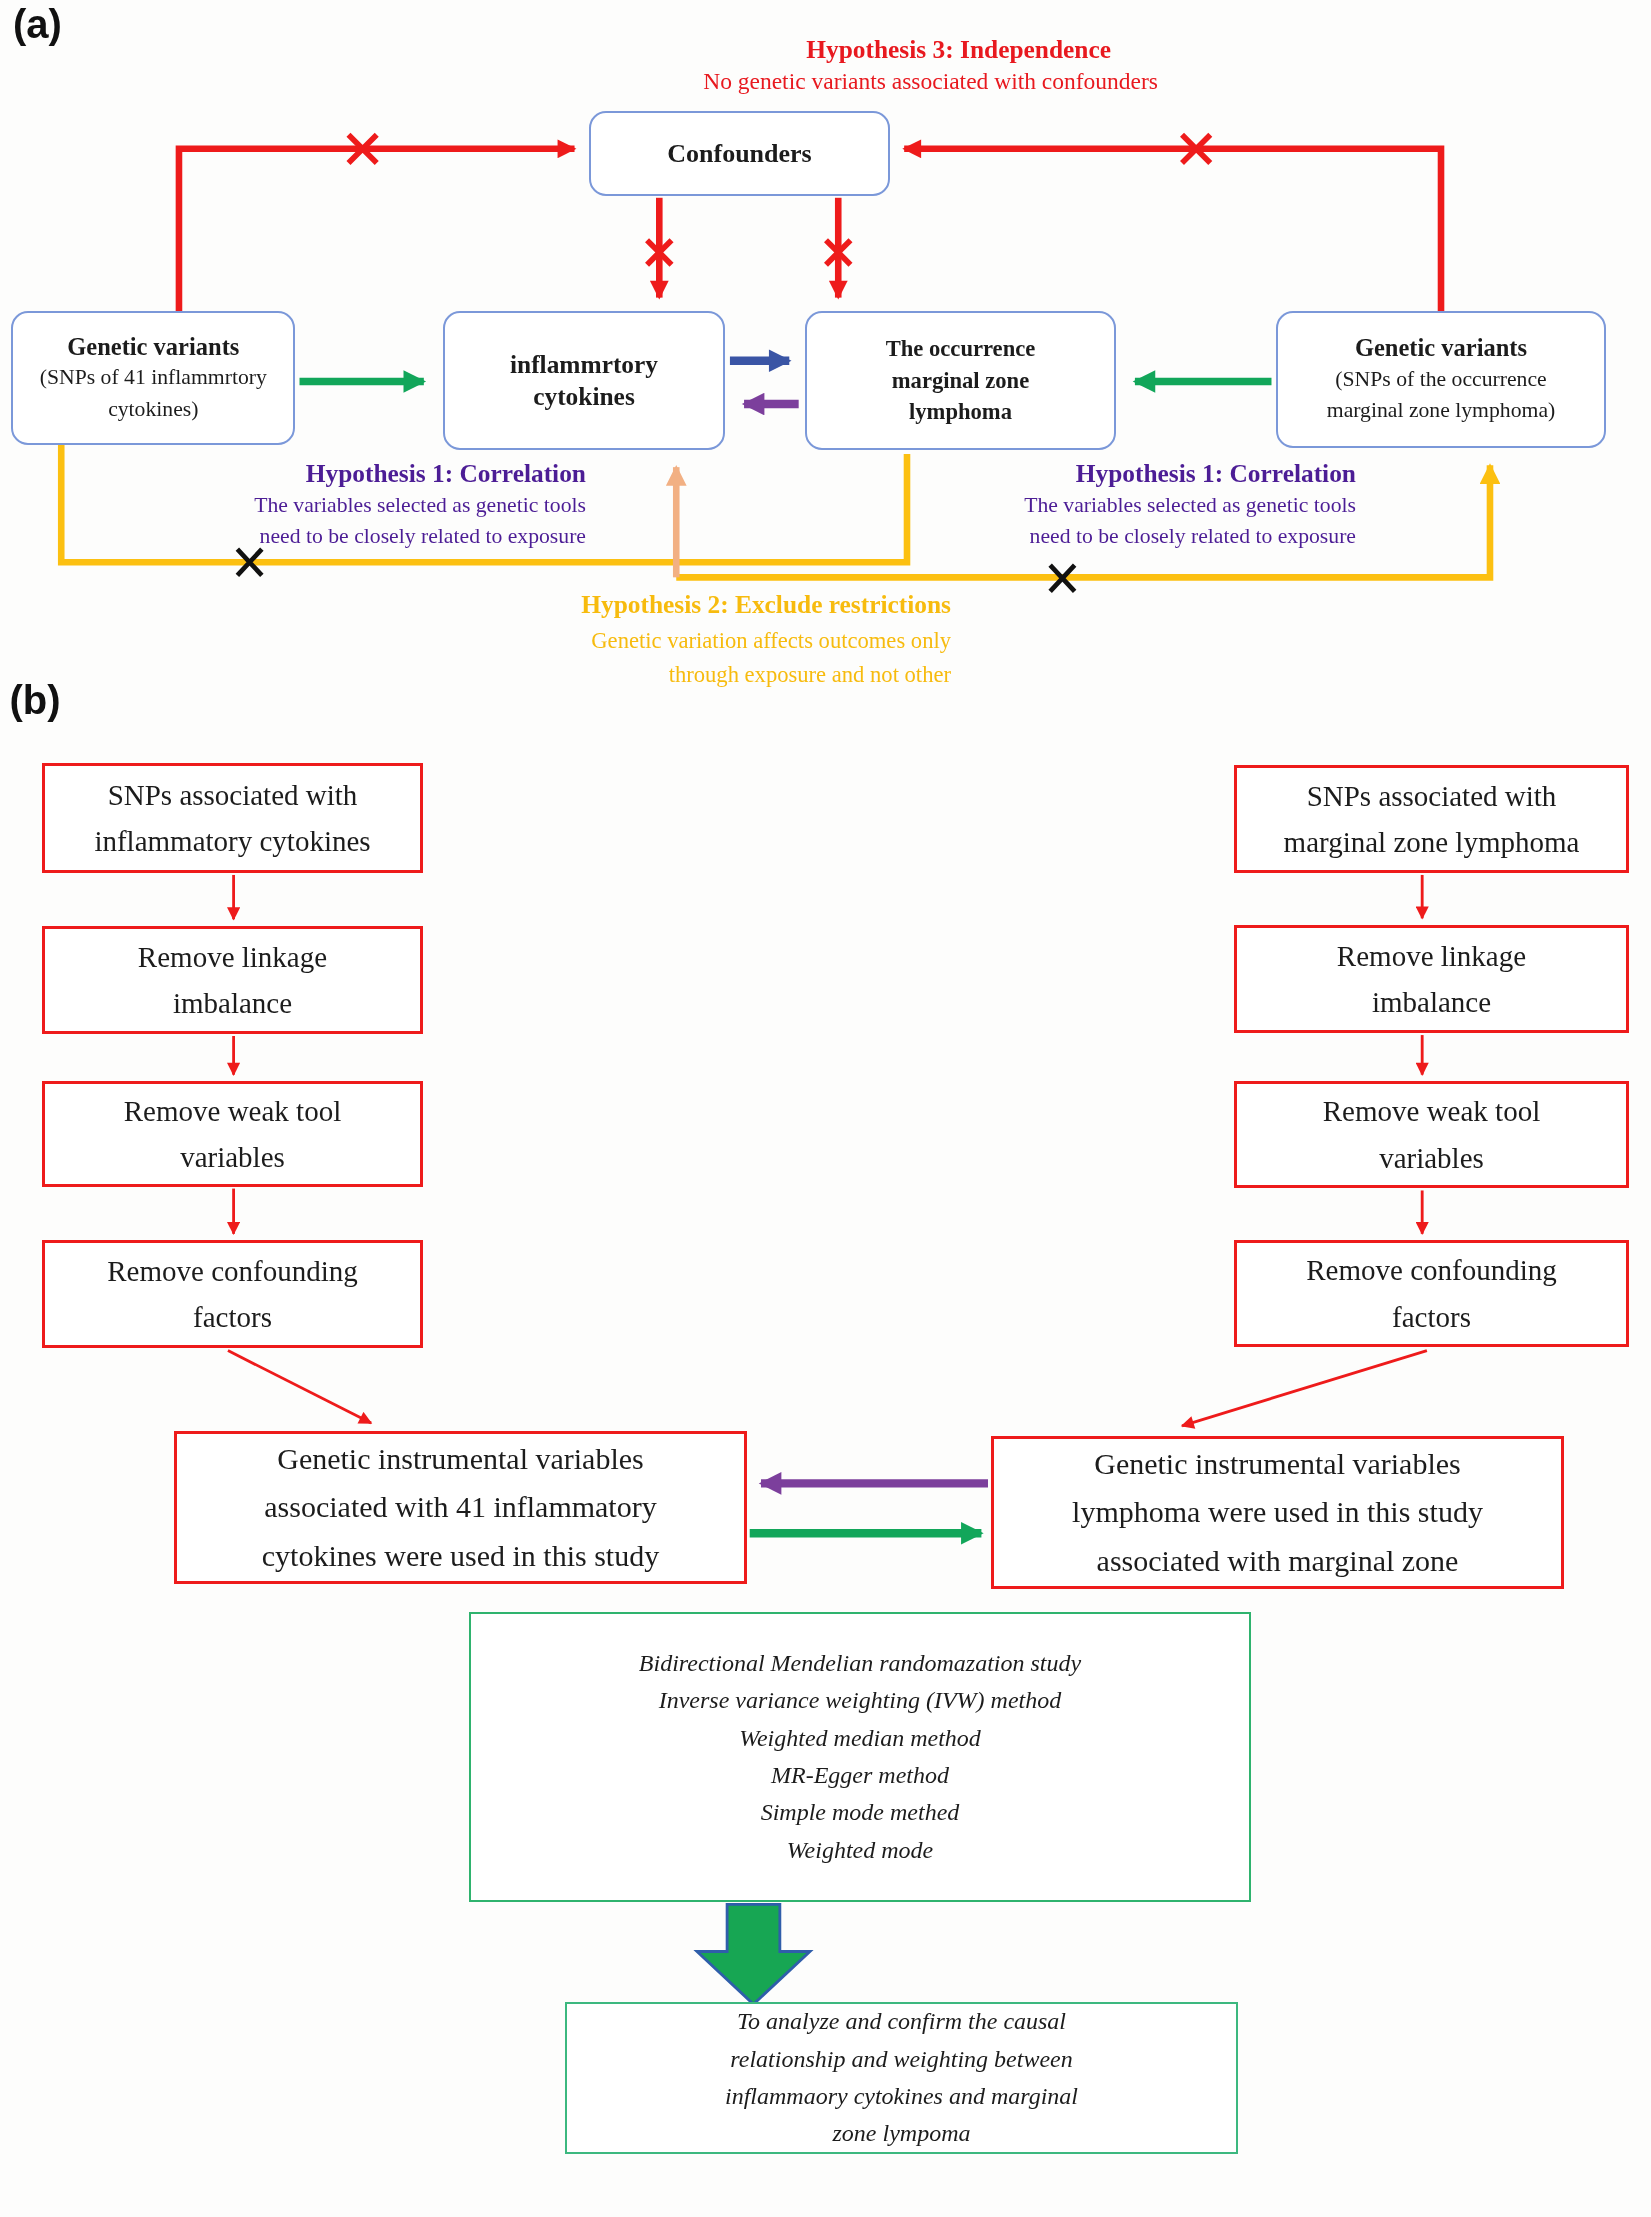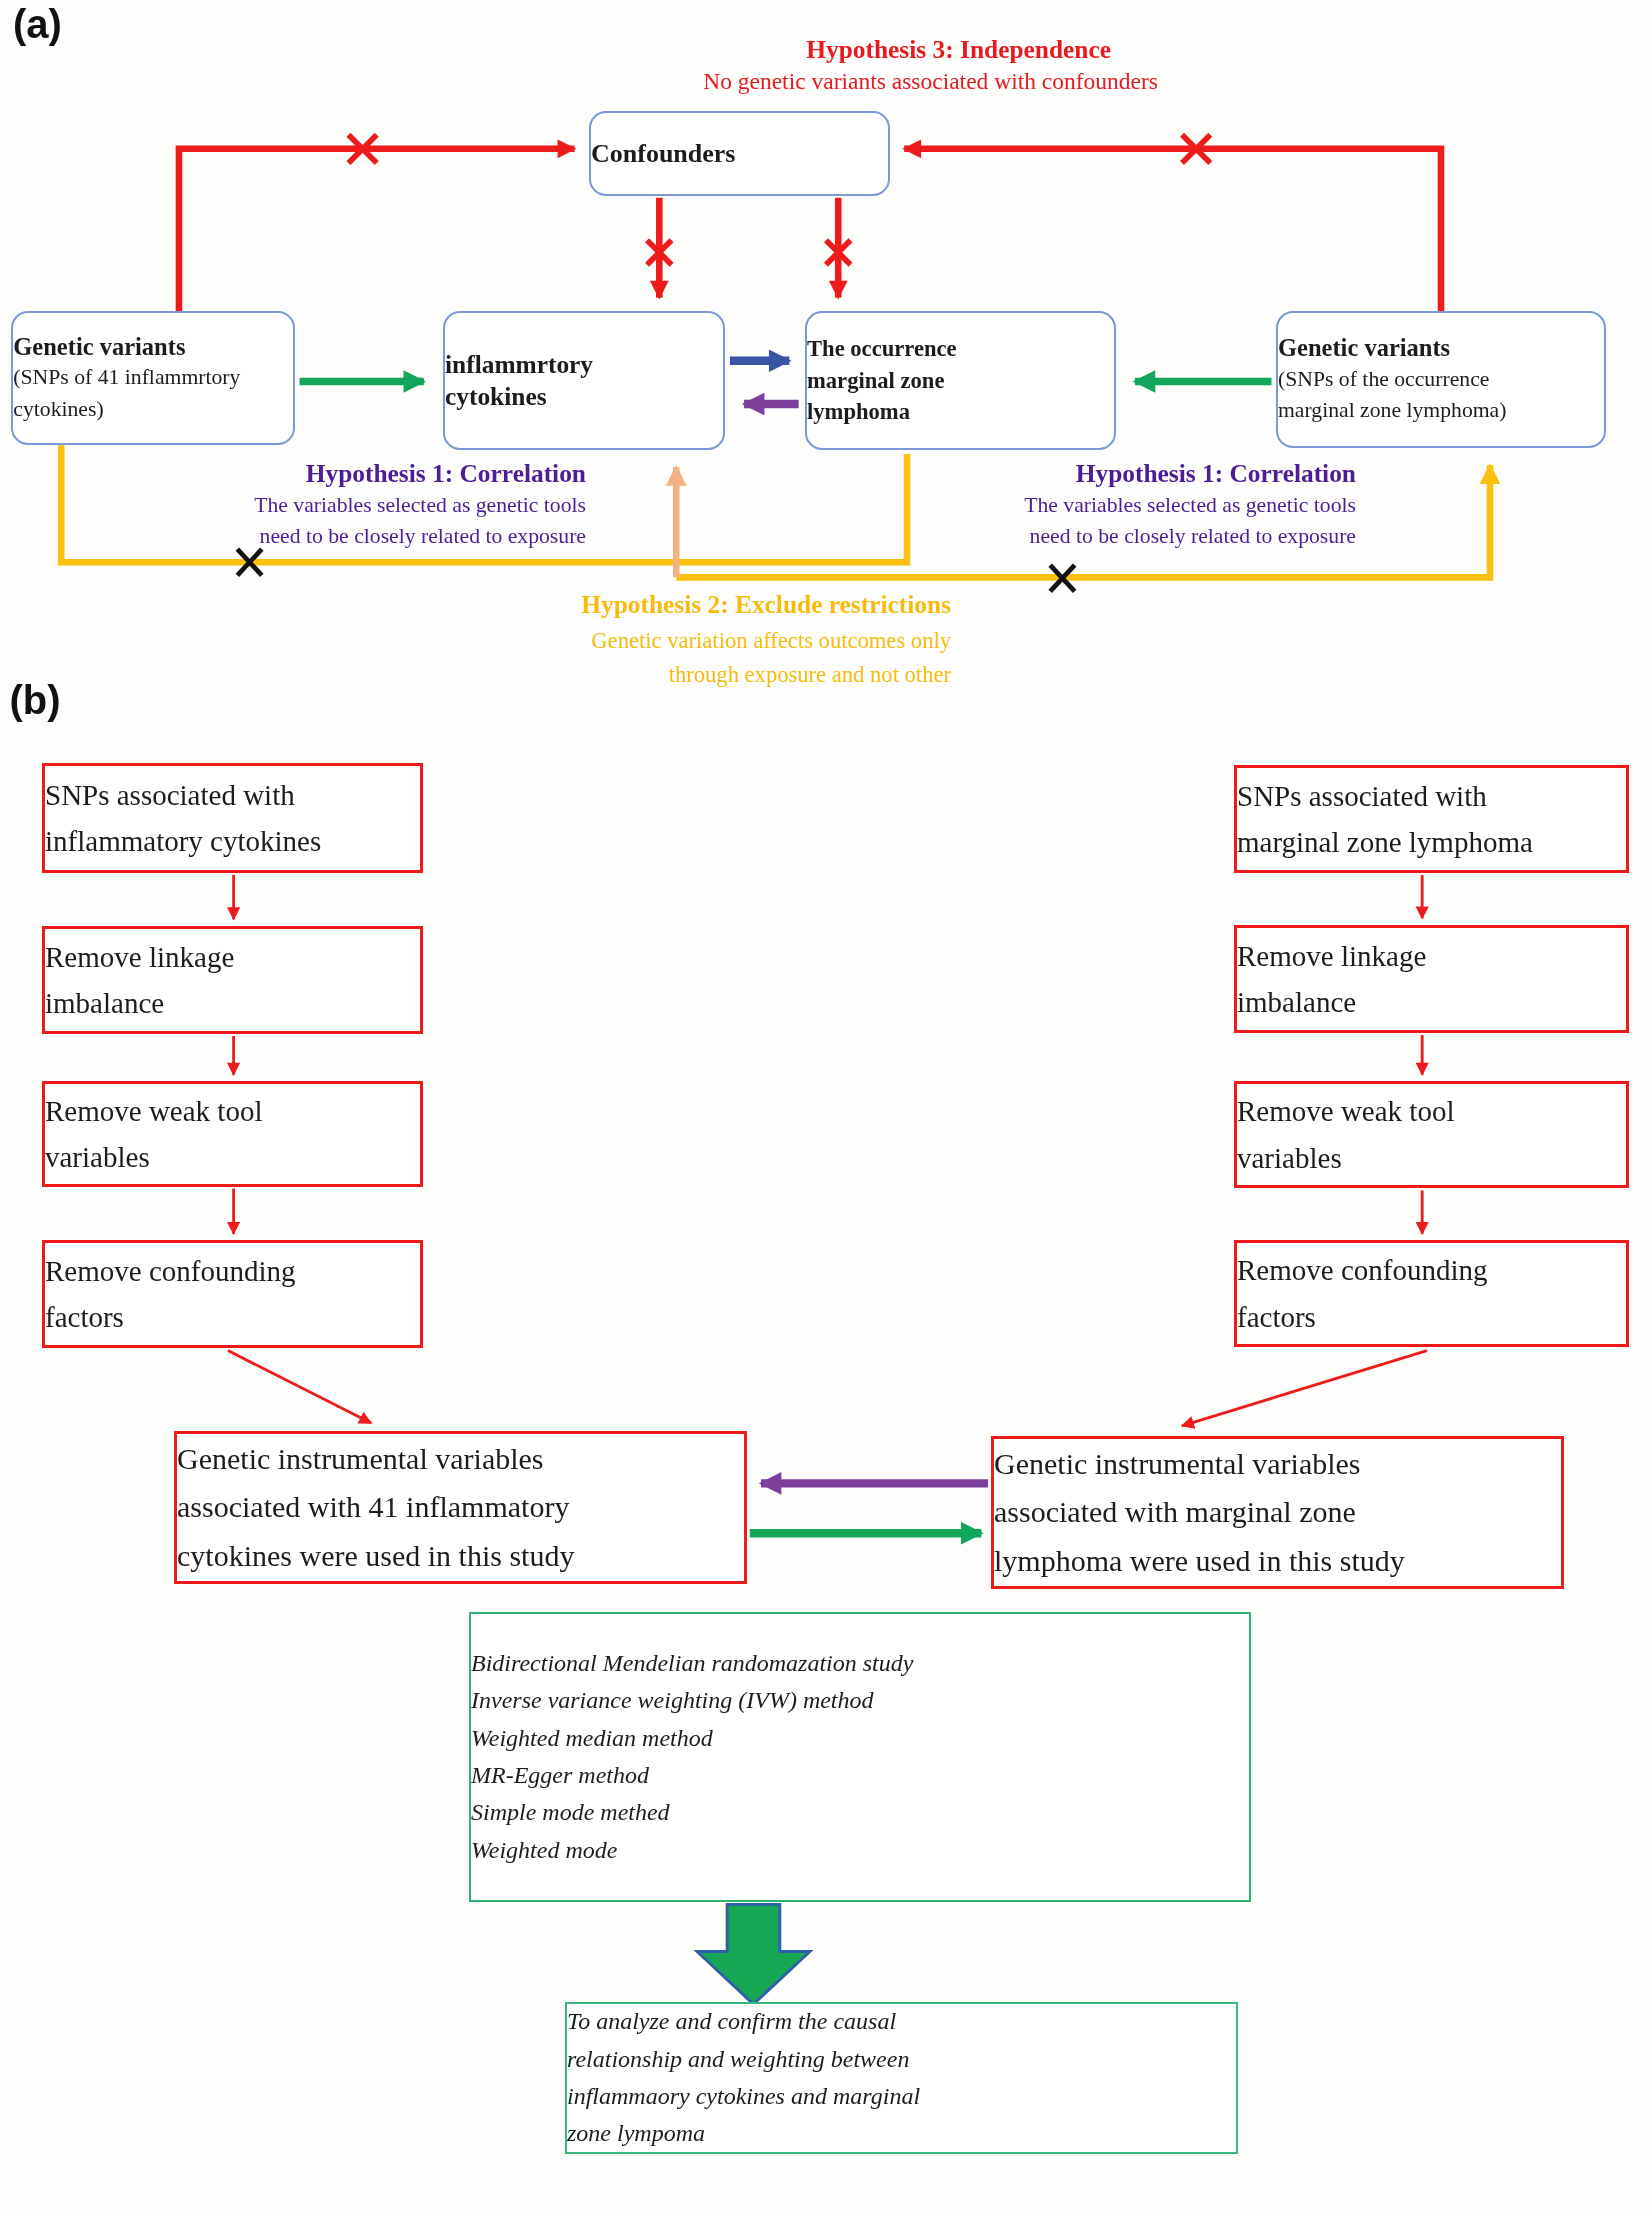--- a/index.html
+++ b/index.html
@@ -7,21 +7,21 @@
     position:relative;width:1652px;height:2218px;background:#fdfdfc;overflow:hidden;
     font-family:"Liberation Serif","DejaVu Serif",serif;color:#1c1c1c;
   }
   svg.links{position:absolute;left:0;top:0;z-index:1;}
   .panel-label{
     position:absolute;z-index:3;font-family:"Liberation Sans","DejaVu Sans",sans-serif;
     font-weight:bold;font-size:40px;color:#111;
   }
   .box{
     position:absolute;z-index:2;background:#ffffff;box-sizing:border-box;
-    display:flex;flex-direction:column;align-items:flex-start;justify-content:center;
+    display:flex;flex-direction:column;align-items:center;justify-content:center;
     text-align:center;
   }
   .blue-box{border:2.8px solid #7b98d9;border-radius:17px;}
   .red-box{border:3.8px solid #ee1b1b;}
   .green-box{border:2.8px solid #2fb36e;}
   .txt{position:absolute;z-index:2;text-align:right;}
   .bold{font-weight:bold;}
   .red-t{color:#e8191f;}
   .green-t{color:#4c1d95;}
   .yellow-t{color:#f7bb0e;}
@@ -191,22 +191,22 @@
     <div class="fb31">factors</div>
   </div>
 
   <div class="box red-box" style="left:174px;top:1431px;width:573px;height:153px">
     <div class="fb32">Genetic instrumental variables</div>
     <div class="fb32">associated with 41 inflammatory</div>
     <div class="fb32">cytokines were used in this study</div>
   </div>
   <div class="box red-box" style="left:991px;top:1436px;width:573px;height:153px">
     <div class="fb32">Genetic instrumental variables</div>
+    <div class="fb32">lymphoma were used in this study</div>
     <div class="fb32">associated with marginal zone</div>
-    <div class="fb32">lymphoma were used in this study</div>
   </div>
 
   <div class="box green-box" style="left:469px;top:1612px;width:782px;height:290px">
     <div class="fb33">Bidirectional Mendelian randomazation study</div>
     <div class="fb33">Inverse variance weighting (IVW) method</div>
     <div class="fb33">Weighted median method</div>
     <div class="fb33">MR-Egger method</div>
     <div class="fb33">Simple mode methed</div>
     <div class="fb33">Weighted mode</div>
   </div>

